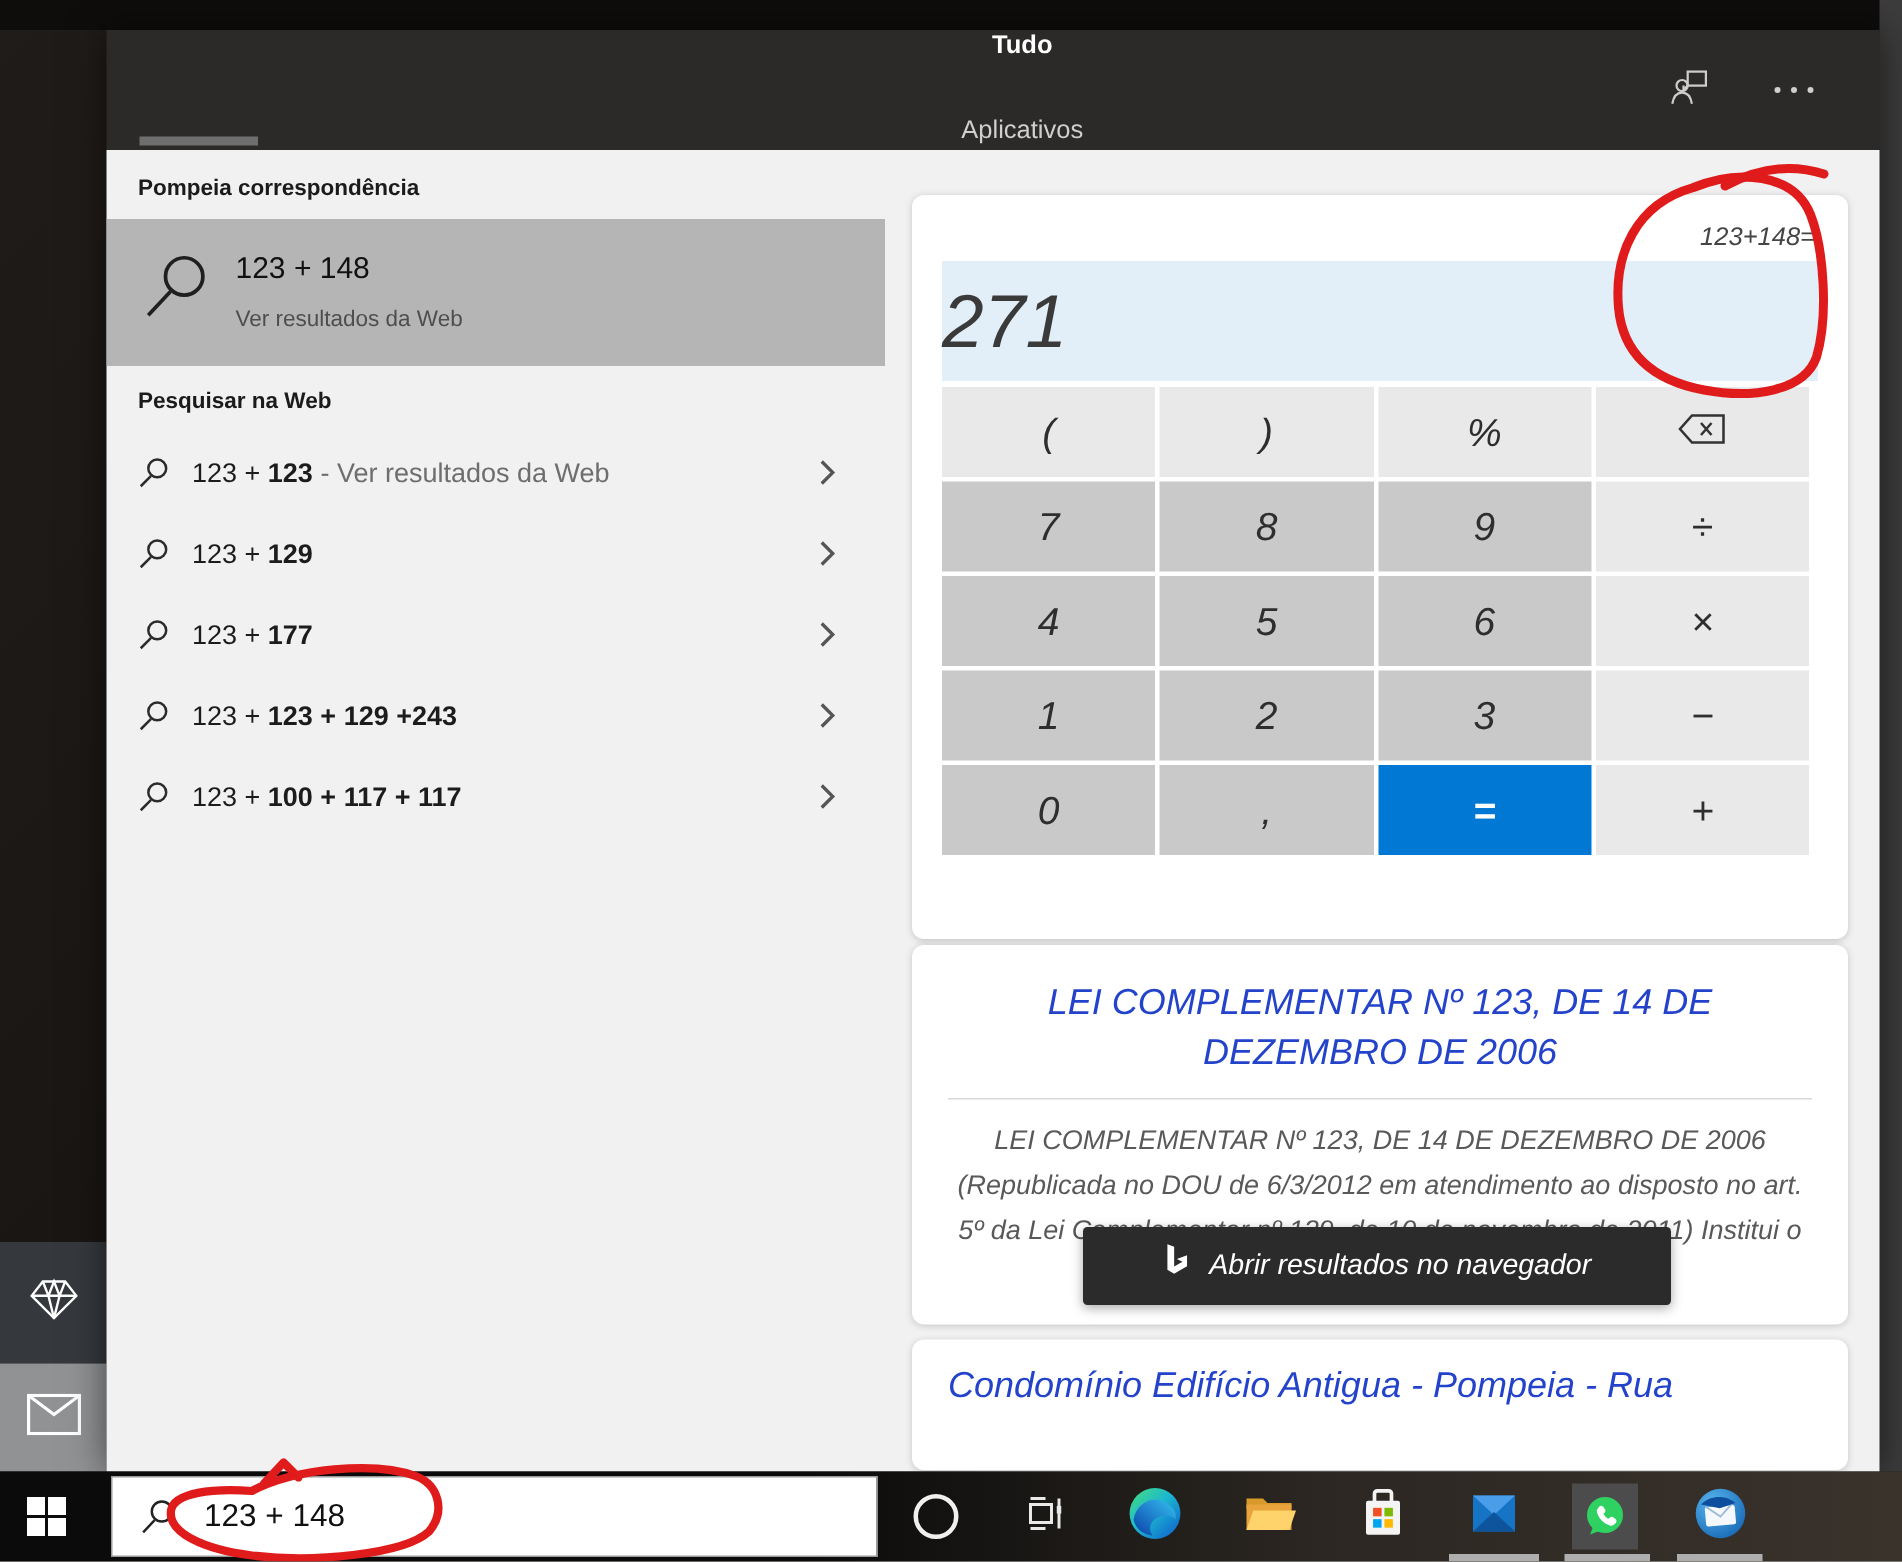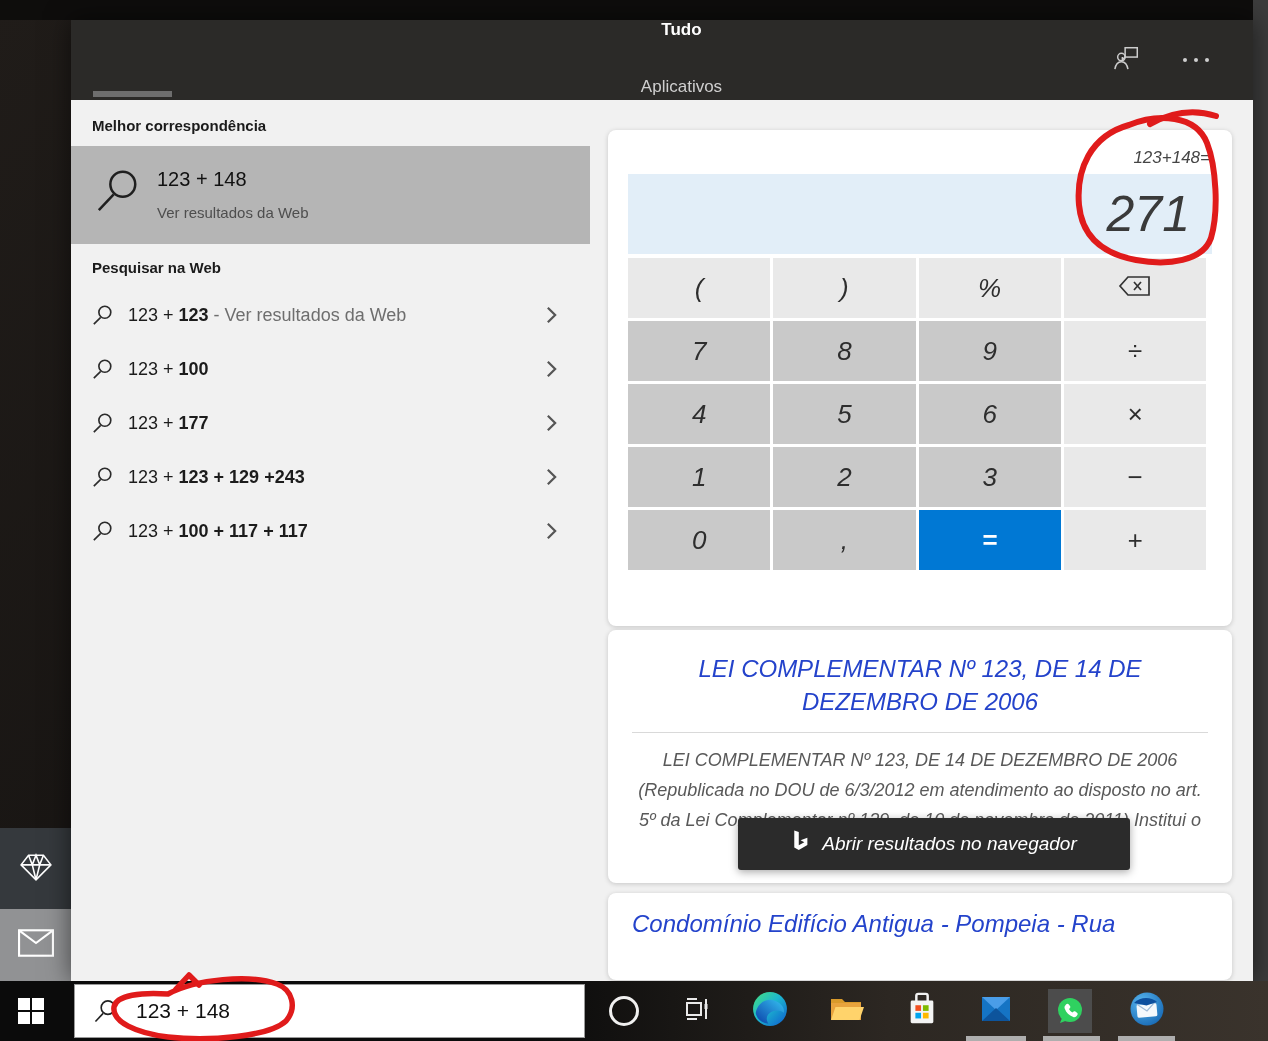--- a/index.html
+++ b/index.html
@@ -39,35 +39,35 @@
   .srow .magwrap{flex:none;margin-right:14px;display:flex;}
   .srow .stext{font-size:18px;color:#1c1c1c;white-space:nowrap;overflow:hidden;}
   .srow .stext b{font-weight:bold;}
   .srow .stext .sfx{color:#6e6e6e;}
   .chev{position:absolute;right:33px;top:50%;transform:translateY(-50%);display:flex;}
 
   .cards{position:absolute;left:18px;top:0;width:624px;}
   .card{background:#fff;border-radius:8px;box-shadow:0 1px 5px rgba(0,0,0,.18);}
   .calc-card{margin-top:30px;padding-bottom:56px;}
   .calc-expr{text-align:right;padding:18px 22px 6px 0;font-size:17px;color:#454545;}
-  .calc-display{margin:0 20px;height:80px;background:#e2eef8;text-align:right;font-size:50px;color:#3a3a3a;line-height:80px;padding-right:22px;}
+  .calc-display{margin:0 20px;height:80px;background:#e2eef8;text-align:left;font-size:50px;color:#3a3a3a;line-height:80px;padding-right:22px;}
   .keypad{display:grid;grid-template-columns:repeat(4,1fr);gap:3px;margin:4px 26px 0 20px;}
   .key{height:60px;display:flex;align-items:center;justify-content:center;font-size:26px;color:#2e2e2e;background:#e9e9e9;cursor:pointer;user-select:none;}
   .key.num{background:#c9c9c9;}
   .key.eq{background:#0078d4;color:#fff;font-weight:bold;}
 
   .result-card{margin-top:4px;padding:22px 24px 18px 24px;text-align:center;}
   .r-title{font-size:24px;line-height:33px;color:#2443cb;cursor:pointer;}
   .r-url{margin-top:8px;font-size:17px;color:#15791c;white-space:nowrap;overflow:hidden;}
   .r-url .uell{color:#2443cb;}
   .r-div{height:1px;background:#d9d9d9;margin-top:14px;}
   .r-desc{margin-top:12px;font-size:18px;line-height:30px;color:#595959;}
   .next-card{margin-top:10px;padding:14px 24px 40px 24px;}
 
-  .browser-btn{position:absolute;left:148px;top:718px;width:392px;height:52px;background:#2b2b2b;border-radius:3px;
+  .browser-btn{position:absolute;left:132px;top:718px;width:392px;height:52px;background:#2b2b2b;border-radius:3px;
     display:flex;align-items:center;justify-content:center;gap:13px;color:#fff;font-size:19px;cursor:pointer;box-shadow:0 2px 8px rgba(0,0,0,.35);z-index:5;}
 
   
   .taskbar{position:absolute;left:0;top:981px;width:1268px;height:60px;
     background:linear-gradient(90deg,#0b0b0b 0%,#0b0b0b 42%,#2c2722 70%,#3a332c 100%);}
   .start-btn{position:absolute;left:0;top:0;width:62px;height:60px;display:flex;align-items:center;justify-content:center;cursor:pointer;}
   .win-logo{display:grid;grid-template-columns:12px 12px;grid-template-rows:12px 12px;gap:2px;}
   .win-logo i{background:#fff;}
   .tb-search{position:absolute;left:74px;top:3px;width:511px;height:54px;background:#fff;border:1px solid #9a9a9a;box-sizing:border-box;display:flex;align-items:center;}
   .tb-search .magwrap{margin-left:19px;display:flex;}
@@ -124,21 +124,21 @@
           <i></i>
           <i></i>
           <i></i>
         </span>
     </div>
   </div>
 
   <div class="panel-body">
 
     <div class="col-left">
-      <div class="section-title">Melhor correspondência</div>
+      <div class="section-title">Pompeia correspondência</div>
       <div class="best-match">
         <span class="bm-icon">
           <svg width="46" height="50" viewBox="0 0 48 52" fill="none" stroke="#1f1f1f" stroke-width="2.6">
             <circle cx="29" cy="19" r="13"></circle>
             <line x1="19.5" y1="29.5" x2="4" y2="46"></line>
           </svg>
         </span>
         <div class="bm-title">123 + 148</div>
         <div class="bm-sub">Ver resultados da Web</div>
       </div>
@@ -158,21 +158,21 @@
               </svg>
             </span>
         </div>
         <div class="srow">
           <span class="magwrap">
               <svg width="22" height="22" viewBox="0 0 24 24" fill="none" stroke="#2b2b2b" stroke-width="1.8">
                 <circle cx="14" cy="9" r="6.5"></circle>
                 <line x1="9.5" y1="14.5" x2="2" y2="22"></line>
               </svg>
             </span>
-          <span class="stext"><span>123 + </span><b>100</b><span class="sfx"></span></span>
+          <span class="stext"><span>123 + </span><b>129</b><span class="sfx"></span></span>
           <span class="chev">
               <svg width="11" height="19" viewBox="0 0 12 20" fill="none" stroke="#555" stroke-width="2.4">
                 <path d="M2 2 l8 8 -8 8"></path>
               </svg>
             </span>
         </div>
         <div class="srow">
           <span class="magwrap">
               <svg width="22" height="22" viewBox="0 0 24 24" fill="none" stroke="#2b2b2b" stroke-width="1.8">
                 <circle cx="14" cy="9" r="6.5"></circle>

